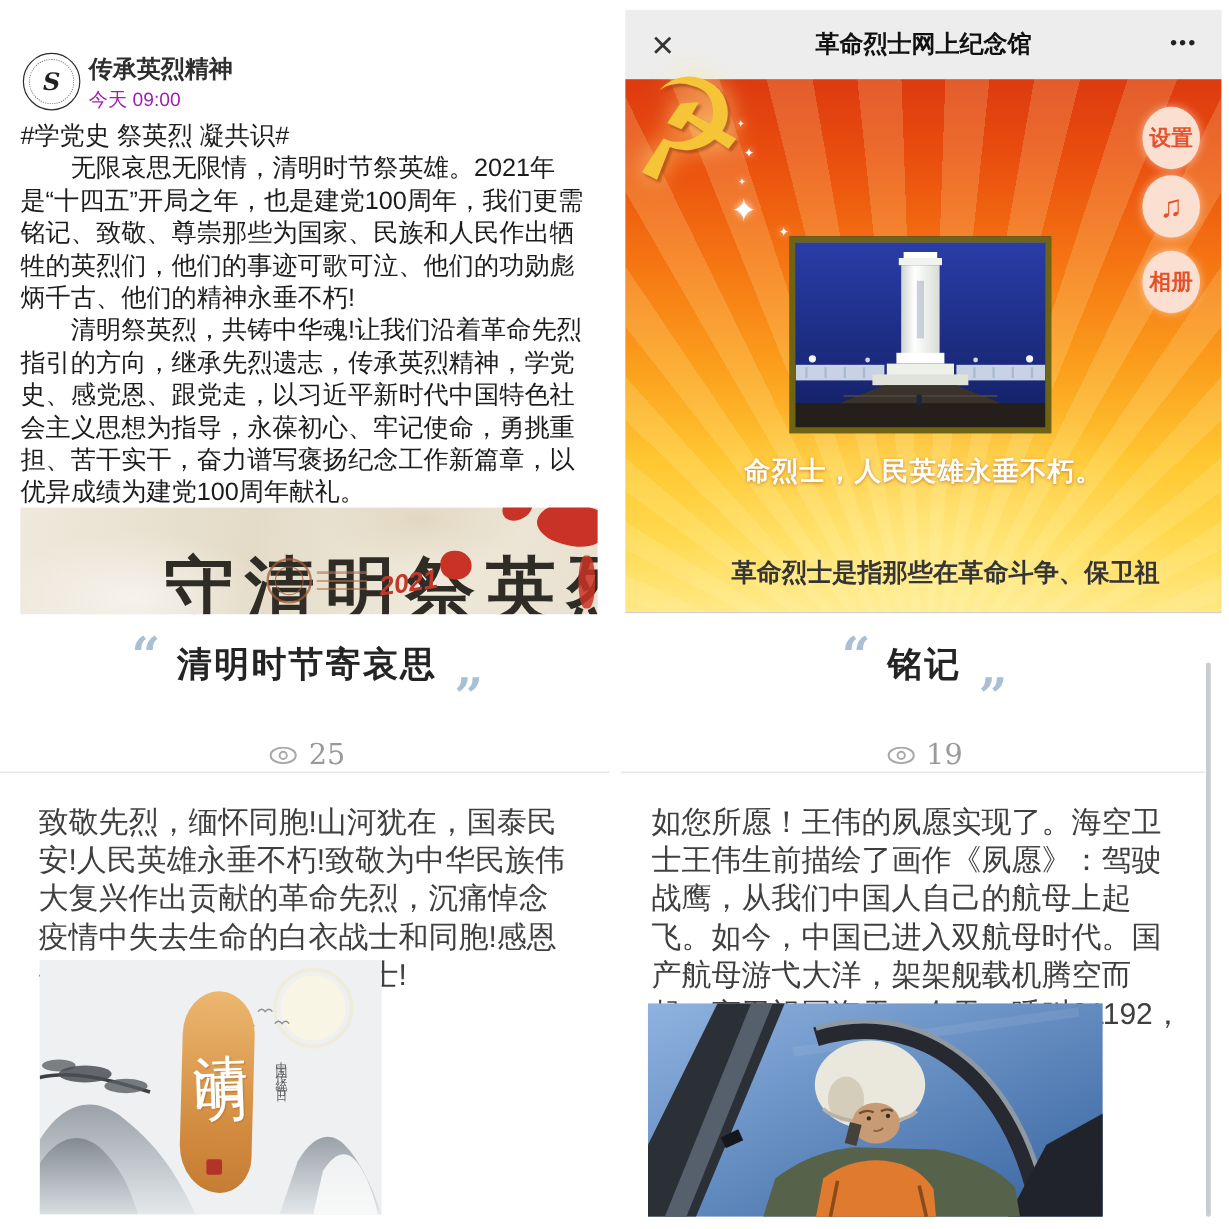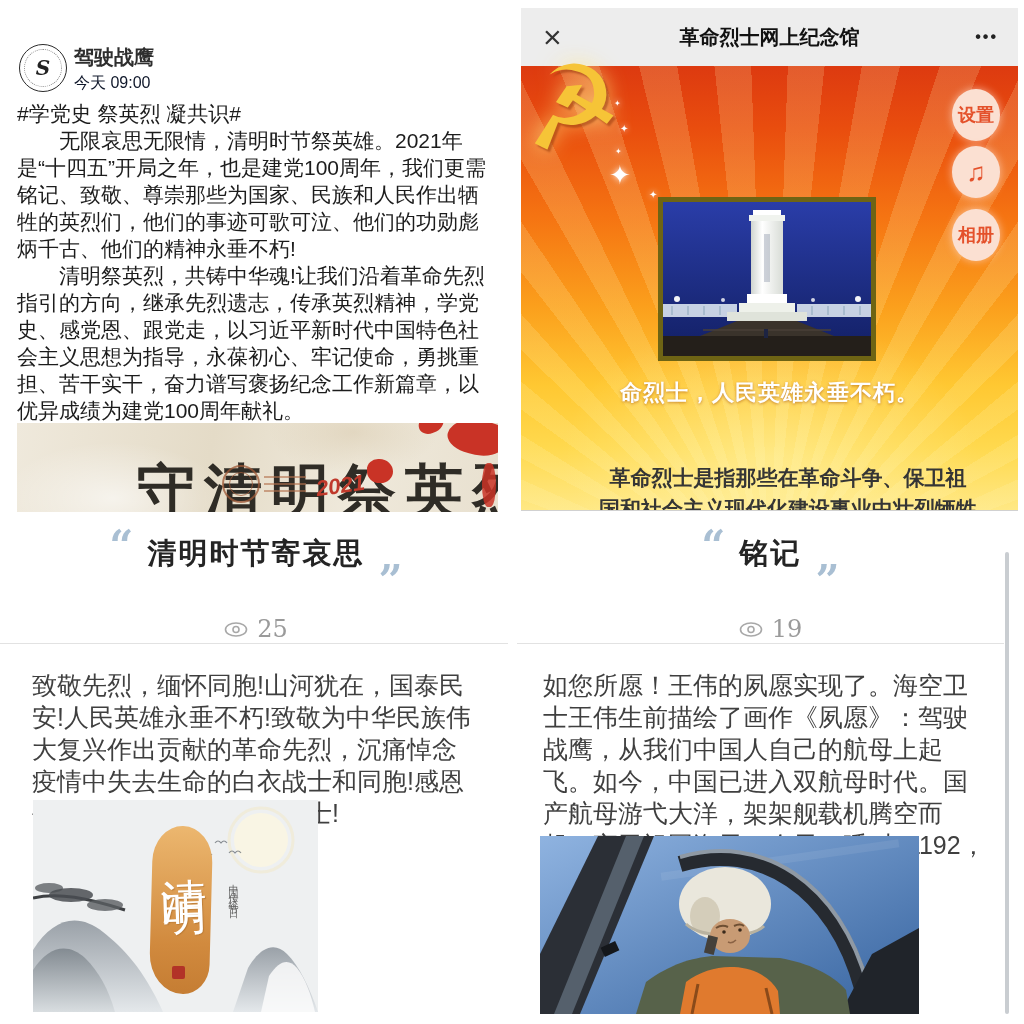--- a/index.html
+++ b/index.html
@@ -7,21 +7,21 @@
           font-family:"Liberation Sans",sans-serif;color:#1a1a1a;}
   .panel{position:absolute;overflow:hidden;background:#fff;}
 
   
   #panel-post{left:0;top:0;width:512px;height:512px;}
   .post-avatar{position:absolute;left:19px;top:44px;width:46px;height:46px;border-radius:50%;
                border:1.5px solid #2b2b2b;background:#fff;display:flex;align-items:center;justify-content:center;}
   .post-avatar .ring{position:absolute;inset:4px;border-radius:50%;border:1px dotted #8a8a8a;}
   .post-avatar .mark{font-family:"DejaVu Serif",serif;font-weight:bold;font-style:italic;font-size:20px;color:#222;}
   .post-author{position:absolute;left:74px;top:44px;font-size:20px;font-weight:600;color:#2e2e2e;}
-  .post-time{position:absolute;left:74px;top:73px;font-size:16px;color:#0f172a;}
+  .post-time{position:absolute;left:74px;top:73px;font-size:16px;color:#a21caf;}
   .post-body{position:absolute;left:17px;top:100px;width:481px;font-size:21px;line-height:27px;color:#1c1c1c;}
   .post-body p{margin:0;}
   .post-body p.indent{text-indent:2em;}
   .post-banner{position:absolute;left:17px;top:423px;width:481px;height:94px;overflow:hidden;
       background:
         radial-gradient(120px 60px at 70% 10%,rgba(214,198,168,.5),transparent 70%),
         radial-gradient(160px 80px at 20% 80%,rgba(255,255,255,.6),transparent 70%),
         linear-gradient(100deg,#efe9dc,#e4dbc7 40%,#efe9db 70%,#e8e0cf);}
   .banner-calli{position:absolute;left:120px;top:30px;font-family:"DejaVu Serif",serif;font-weight:900;
       font-size:58px;letter-spacing:9px;color:#2f2c26;white-space:nowrap;}
@@ -109,21 +109,21 @@
 </head>
 <body>
 
 <div class="canvas">
 
   <section class="panel" id="panel-post">
     <div class="post-avatar">
       <span class="ring"></span>
       <span class="mark">S</span>
     </div>
-    <div class="post-author">驾驶战鹰</div>
+    <div class="post-author">传承英烈精神</div>
     <div class="post-time">今天 09:00</div>
     <div class="post-body">
       <p>#学党史 祭英烈 凝共识#</p>
       <p class="indent">无限哀思无限情，清明时节祭英雄。2021年是“十四五”开局之年，也是建党100周年，我们更需铭记、致敬、尊崇那些为国家、民族和人民作出牺牲的英烈们，他们的事迹可歌可泣、他们的功勋彪炳千古、他们的精神永垂不朽!</p>
       <p class="indent">清明祭英烈，共铸中华魂!让我们沿着革命先烈指引的方向，继承先烈遗志，传承英烈精神，学党史、感党恩、跟党走，以习近平新时代中国特色社会主义思想为指导，永葆初心、牢记使命，勇挑重担、苦干实干，奋力谱写褒扬纪念工作新篇章，以优异成绩为建党100周年献礼。</p>
     </div>
     <div class="post-banner">
       <span class="banner-calli">守清明祭英烈</span>
       <span class="banner-year">2021</span>
       <span class="banner-stamp"></span>
@@ -195,21 +195,20 @@
           <polygon points="32,136 74,119 134,119 176,136" fill="#3a332b"></polygon>
           <rect x="0" y="134" width="208" height="20" fill="#241f1a"></rect>
           <line x1="40" y1="128" x2="168" y2="128" stroke="#4a4138" stroke-width="1.5"></line>
           <rect x="101" y="127" width="4" height="9" fill="#1d2442"></rect>
         </svg>
       </div>
 
       <div class="mem-caption">命烈士，人民英雄永垂不朽。</div>
       <div class="mem-intro">
         <div>革命烈士是指那些在革命斗争、保卫祖</div>
-        <div>国和社会主义现代化建设事业中壮烈牺牲</div>
       </div>
     </div>
   </section>
 
   <section class="panel" id="panel-qingming">
     <div class="title-row">
       <span class="q open">“</span>
       <h2 class="article-title">清明时节寄哀思</h2>
       <span class="q close">”</span>
     </div>

